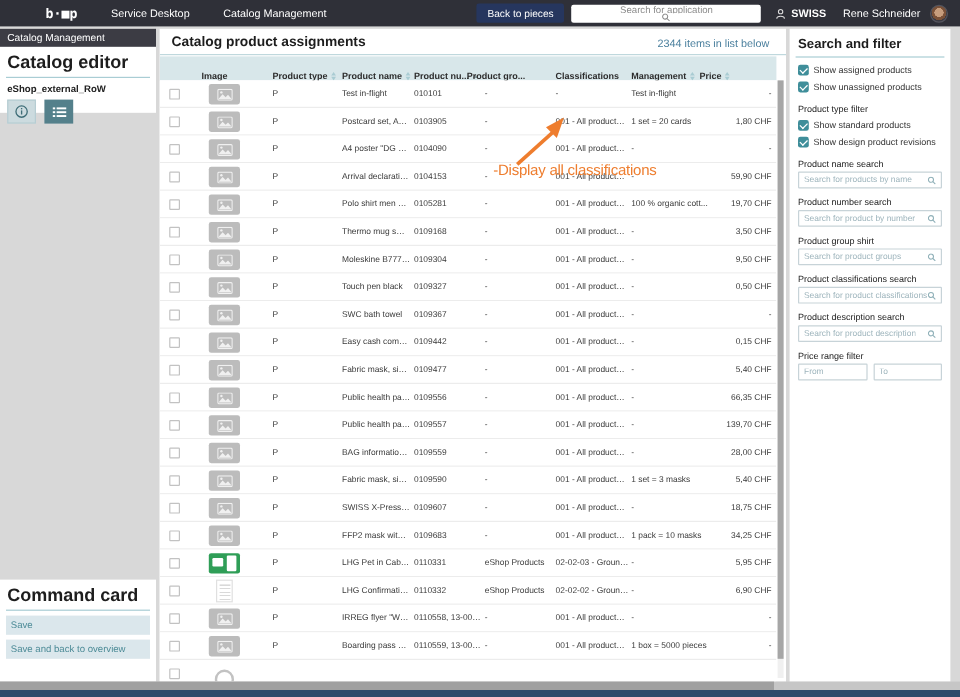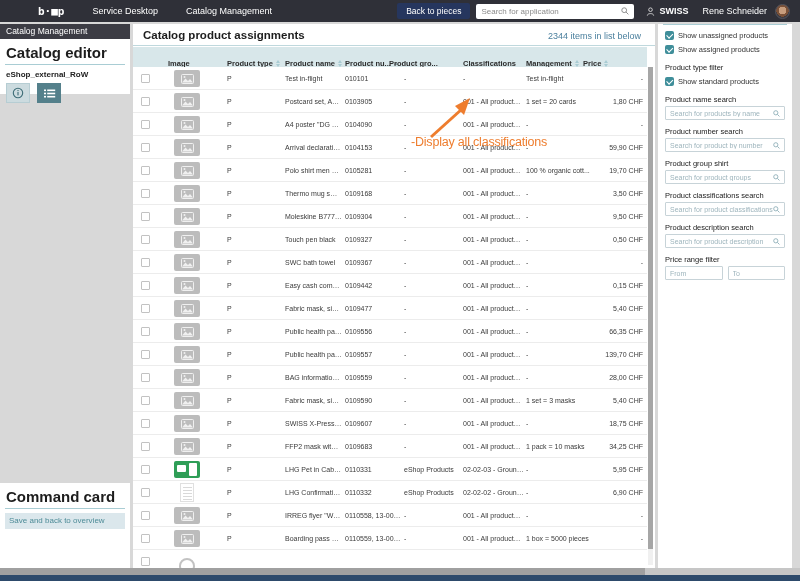--- a/index.html
+++ b/index.html
@@ -8,21 +8,21 @@
     position: relative;
     background:#d8d8d8;
     font-family:"Liberation Sans", sans-serif;
     overflow:hidden;
   }
   
   .topbar{position:absolute;left:0;top:0;width:800px;height:22px;background:#2f3038;display:flex;align-items:center;color:#fff;z-index:5;}
   .logo{margin-left:38px;font-family:"DejaVu Sans Mono",monospace;font-weight:bold;font-size:11px;line-height:11px;}
   .topnav{font-size:9px;margin-left:28px;cursor:default;white-space:nowrap;}
   .back-btn{margin-left:auto;background:#26365e;color:#fff;font-size:8.5px;padding:3px 9px;border-radius:2px;white-space:nowrap;}
-  .search-box{width:158px;height:15px;background:#fff;border-radius:2px;margin-left:6px;display:flex;align-items:center;justify-content:space-between;padding:0 5px;}
+  .search-box{width:158px;height:15px;background:#fff;border-radius:2px;margin-left:6px;display:flex;align-items:center;justify-content:space-between;padding:0 5px;flex-direction:column;}
   .search-box span{color:#8b8b8b;font-size:8px;white-space:nowrap;overflow:hidden;}
   .swiss{display:flex;align-items:center;gap:4px;margin-left:12px;font-size:9px;font-weight:bold;}
   .username{margin-left:14px;font-size:9px;}
   .avatar{width:15px;height:15px;border-radius:50%;margin-left:8px;margin-right:10px;
     background:radial-gradient(circle at 50% 42%, #c79d7d 0 38%, #7a5138 39% 62%, #3a3a42 63%);
     border:1px solid #55555e;}
   
   .left-card{position:absolute;left:0;top:24px;width:130px;height:70px;background:#fff;}
   .left-header{height:15px;background:#3c3c44;color:#fff;font-size:8.5px;line-height:15px;padding:0 6px;}
   .card-title{font-size:15px;font-weight:bold;color:#1d1d1d;padding:5px 6px 3px;}
@@ -130,20 +130,21 @@
           <rect x="4.2" y="7.9" width="8" height="1.6" fill="#fff"></rect>
         </svg>
     </div>
   </div>
 </div>
 
 <div class="command-card">
   <div class="card-title">Command card</div>
   <div class="title-rule"></div>
   <div id="cmd-buttons">
+      <div class="cmd-btn">Save</div>
       <div class="cmd-btn">Save and back to overview</div>
     </div>
 </div>
 
 <div class="main-card">
   <div class="main-title">Catalog product assignments</div>
   <div class="items-count">2344 items in list below</div>
   <div class="title-line"></div>
   <div class="thead" id="thead">
       <div class="hcell" style="left: 35px; width: 58px;">
@@ -584,36 +585,41 @@
           <div class="thumb-circle"></div>
         </div>
       </div>
     </div>
   <div class="vtrack">
       <div class="vthumb"></div>
     </div>
 </div>
 
 <div class="right-card">
+  <div class="panel-title">Search and filter</div>
   <div class="title-rule"></div>
   <div id="cb-top" style="padding-top:3px;">
       <div class="cb-row">
         <span class="cb"></span>
-        <span>Show unassigned products</span>
+        <span>Show assigned products</span>
       </div>
       <div class="cb-row">
         <span class="cb"></span>
-        <span>Show assigned products</span>
+        <span>Show unassigned products</span>
       </div>
     </div>
   <div class="field-label">Product type filter</div>
   <div id="cb-type">
       <div class="cb-row">
         <span class="cb"></span>
         <span>Show standard products</span>
+      </div>
+      <div class="cb-row">
+        <span class="cb"></span>
+        <span>Show design product revisions</span>
       </div>
     </div>
   <div id="filter-fields">
       <div class="field-label">Product name search</div>
       <div class="field-input">
         <span>Search for products by name</span>
         <svg width="7" height="7" viewBox="0 0 10 10">
           <circle cx="4" cy="4" r="3" fill="none" stroke="#8fb0b8" stroke-width="1.3"></circle>
           <line x1="6.3" y1="6.3" x2="9.2" y2="9.2" stroke="#8fb0b8" stroke-width="1.3"></line>
         </svg>

